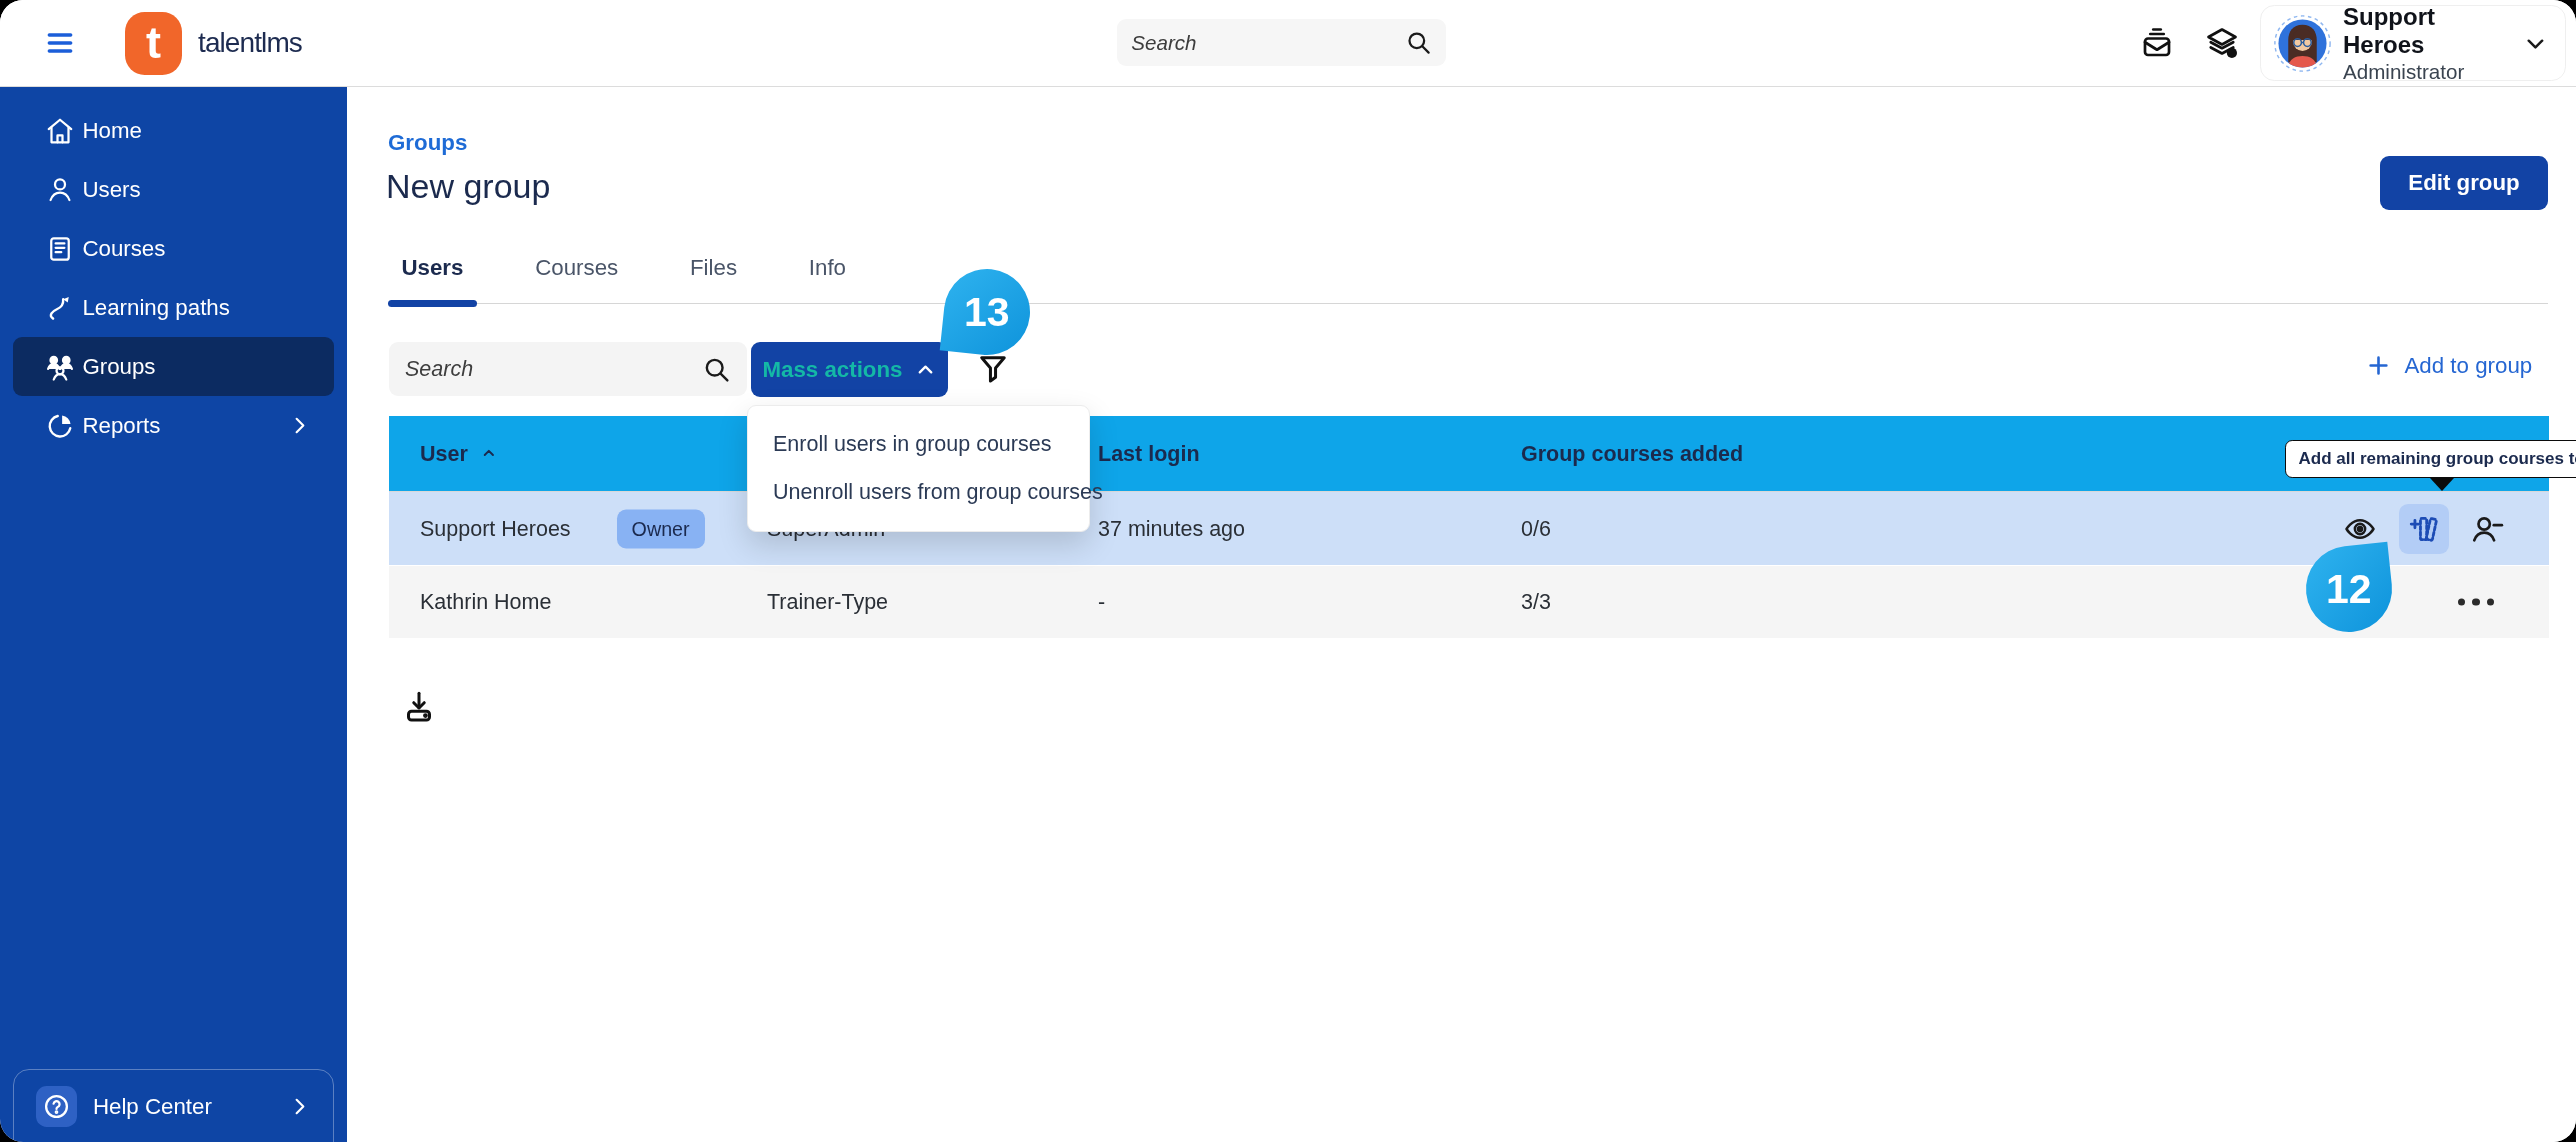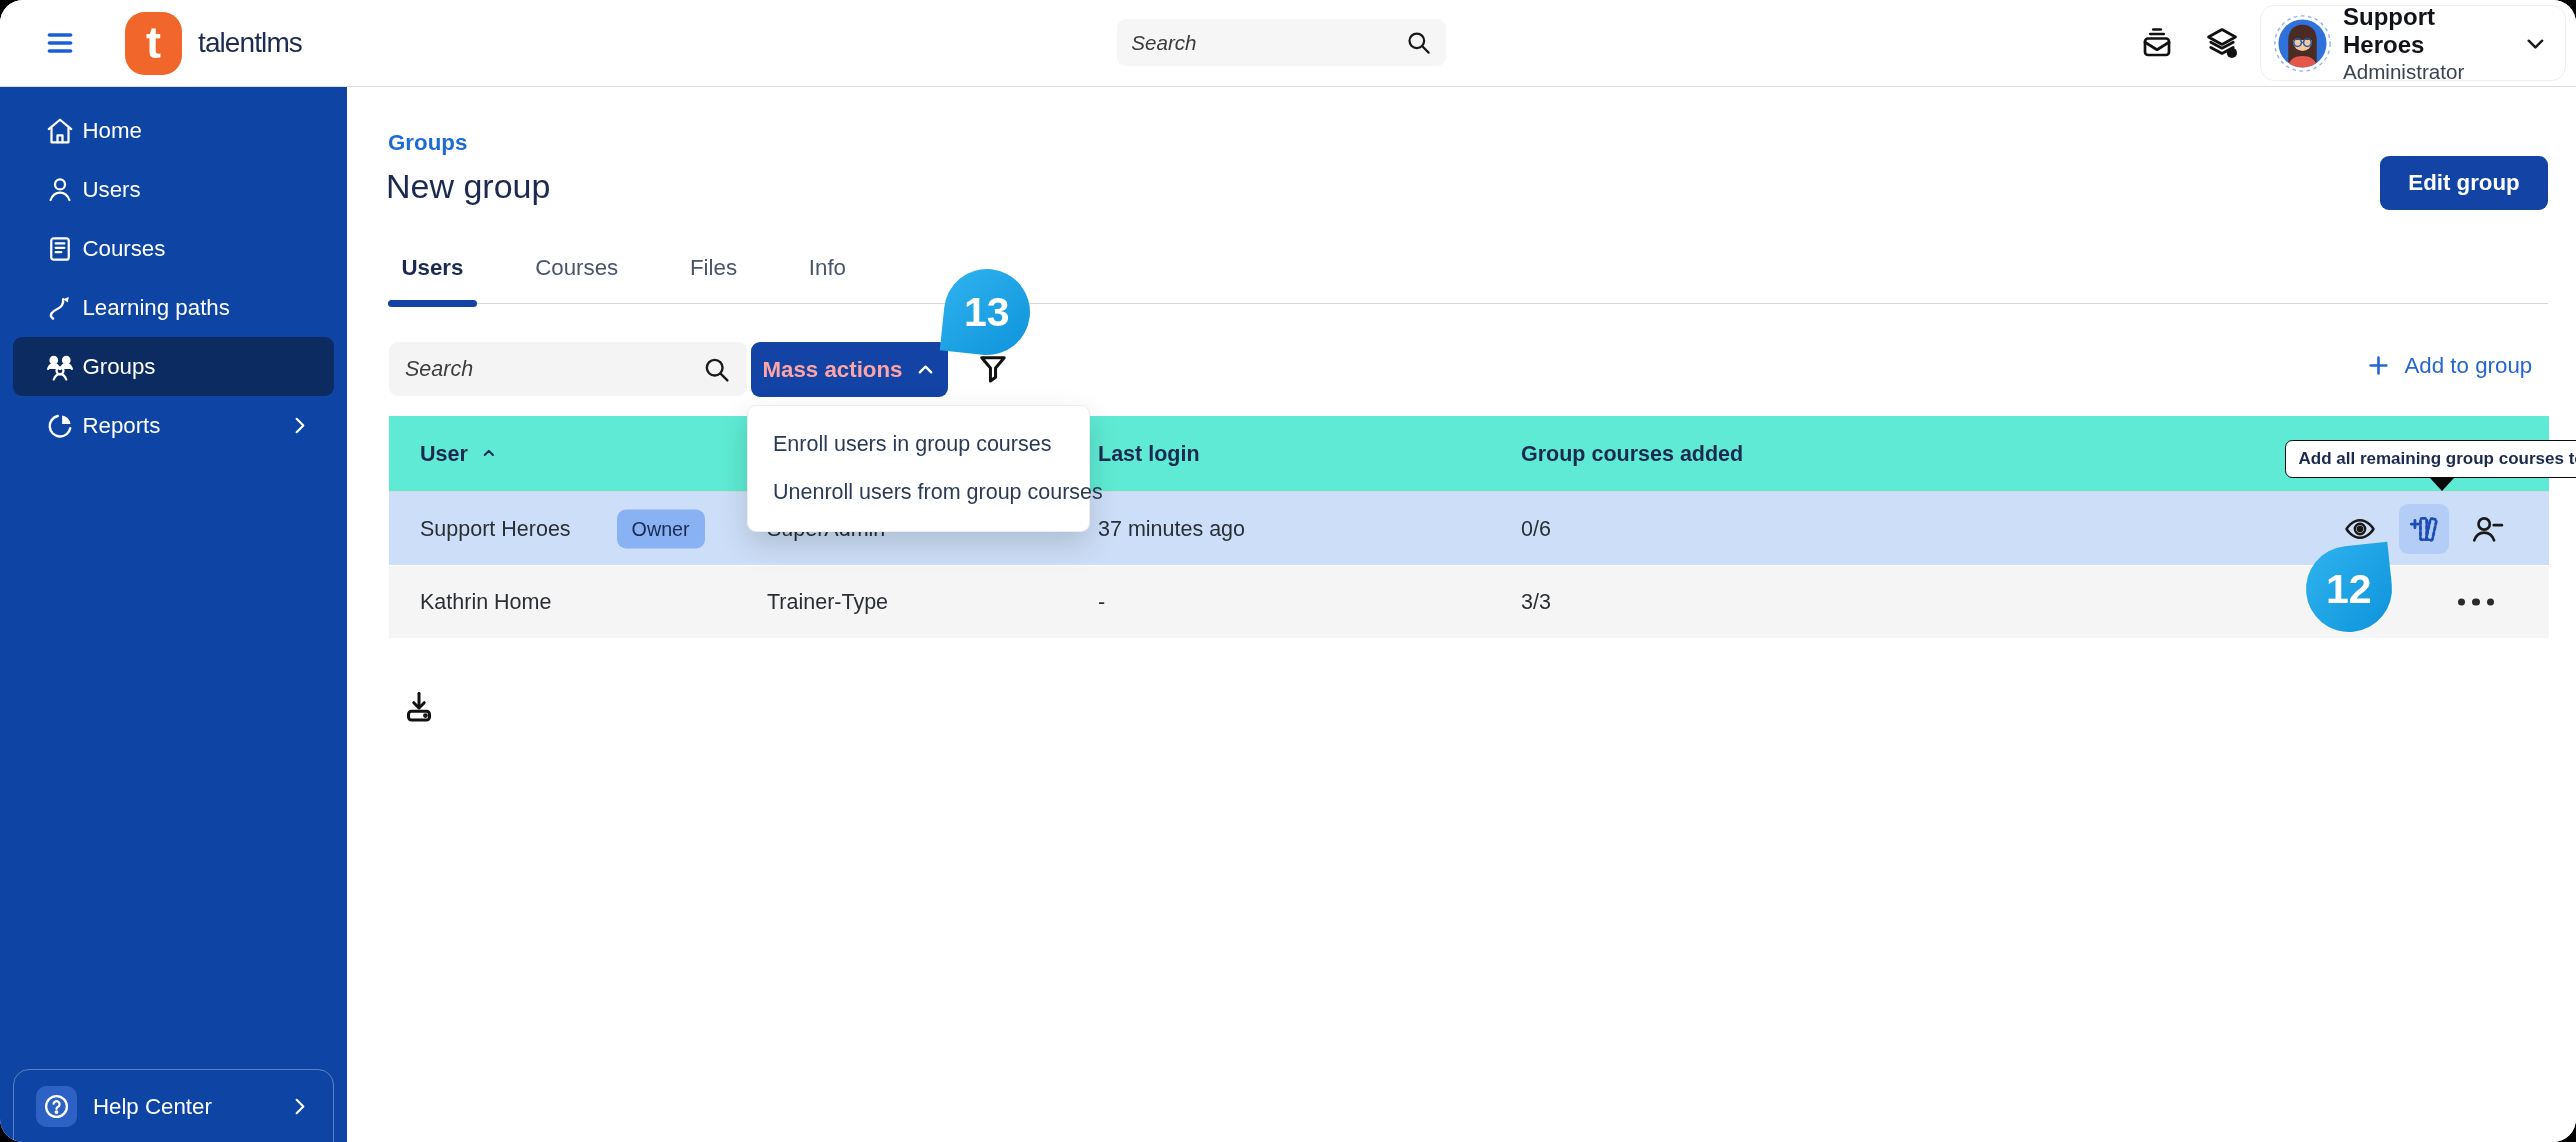--- a/index.html
+++ b/index.html
@@ -64,34 +64,34 @@
   .tab.active{ color:#1B2A4E; font-weight:700; }
   .tab.active::after{ content:""; position:absolute; left:0; right:0; bottom:-3.6px; height:7.2px;
                       background:#1243A5; border-radius:3.6px; }
 
   .tb-search{ position:absolute; left:42px; top:255px; width:358px; height:54px; background:#F4F4F4;
               border-radius:9px; display:flex; align-items:center; padding:0 16px; }
   .tb-search input{ flex:1; border:none; background:transparent; outline:none; font-size:21.5px;
                     color:#222; font-family:inherit; }
   .tb-search input::placeholder{ font-style:italic; color:#3d3d3d; }
   .mass-btn{ position:absolute; left:404px; top:255px; width:197px; height:55px; border:none;
-             background:#1243A5; color:#fca5a5; border-radius:9px; display:flex; align-items:center;
+             background:#1243A5; color:#14b8a6; border-radius:9px; display:flex; align-items:center;
              justify-content:center; gap:11px; font-size:22.3px; font-weight:600; font-family:inherit; cursor:pointer; }
   .funnel{ position:absolute; left:628px; top:264px; width:36px; height:36px; cursor:pointer; }
   .add-group{ position:absolute; left:2018px; top:265px; display:flex; align-items:center; gap:12.5px;
               color:#2566D2; font-size:22.3px; cursor:pointer; }
 
   .dropdown{ position:absolute; left:400px; top:318px; width:343px; background:#fff;
              border:0.9px solid #ececec; border-radius:9px; padding:14.3px 0;
              box-shadow:0 12.5px 30px rgba(0,0,0,.15); z-index:50; }
   .dropdown-item{ padding:11.6px 25px; font-size:21.5px; color:#2B3A55; white-space:nowrap; cursor:pointer; }
 
   
   .table{ position:absolute; left:42px; top:329px; width:2160px; }
-  .thead{ position:relative; height:76px; background:#5eead4; border-bottom:0.9px solid #d8d8d8; }
+  .thead{ position:relative; height:76px; background:#0ea5e9; border-bottom:0.9px solid #d8d8d8; }
   .row{ position:relative; height:73px; }
   .row.selected{ background:#CDDFF8; }
   .row.alt{ background:#F5F5F5; border-top:1.8px solid #fff; }
   .cell{ position:absolute; top:50%; transform:translateY(-50%); font-size:21.5px; color:#2A2F36;
          white-space:nowrap; }
   .thead .cell{ font-weight:700; color:#1B2A4E; display:flex; align-items:center; gap:10.7px; }
   .c-user{ left:31px; } .c-type{ left:378px; } .c-login{ left:709px;text-align:center; } .c-courses{ left:1132px; }
   .name-wrap{ display:flex; align-items:center; gap:46px; }
   .owner-badge{ background:#88B2F3; color:#1B2A4E; font-size:19.7px; padding:8px 15px; border-radius:9px; }
   .row-actions{ position:absolute; right:45px; top:50%; transform:translateY(-50%);

